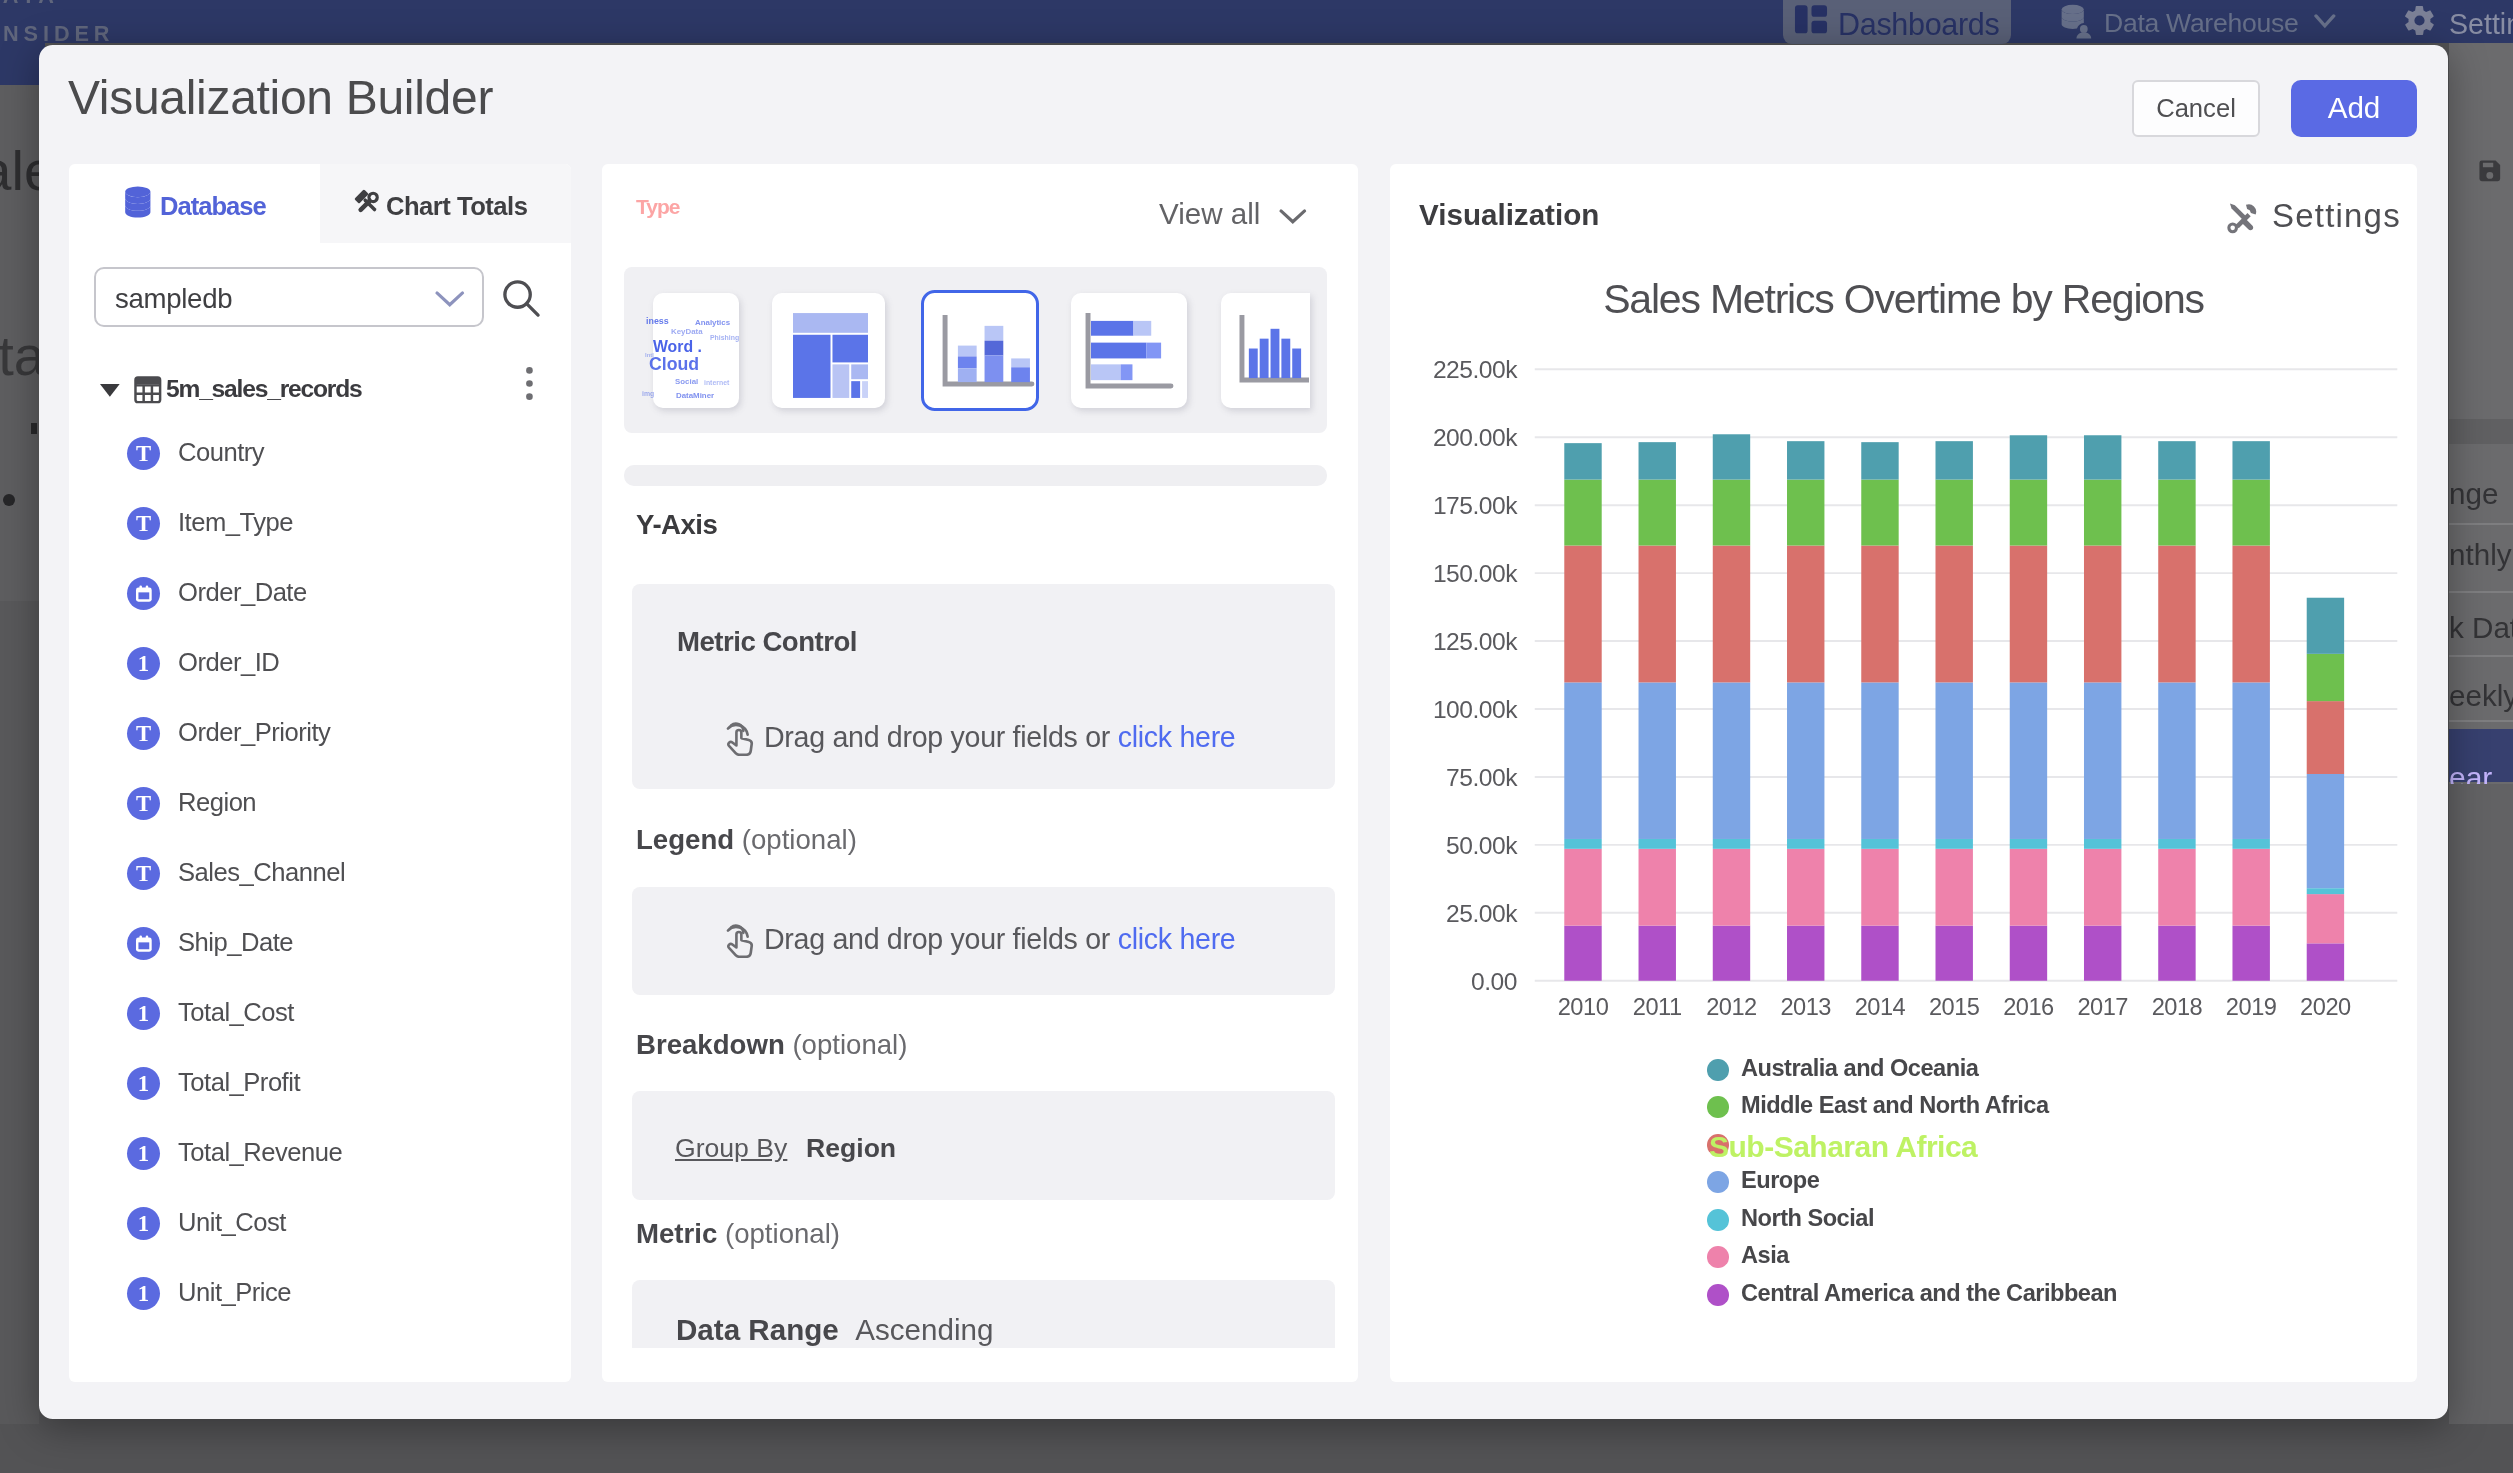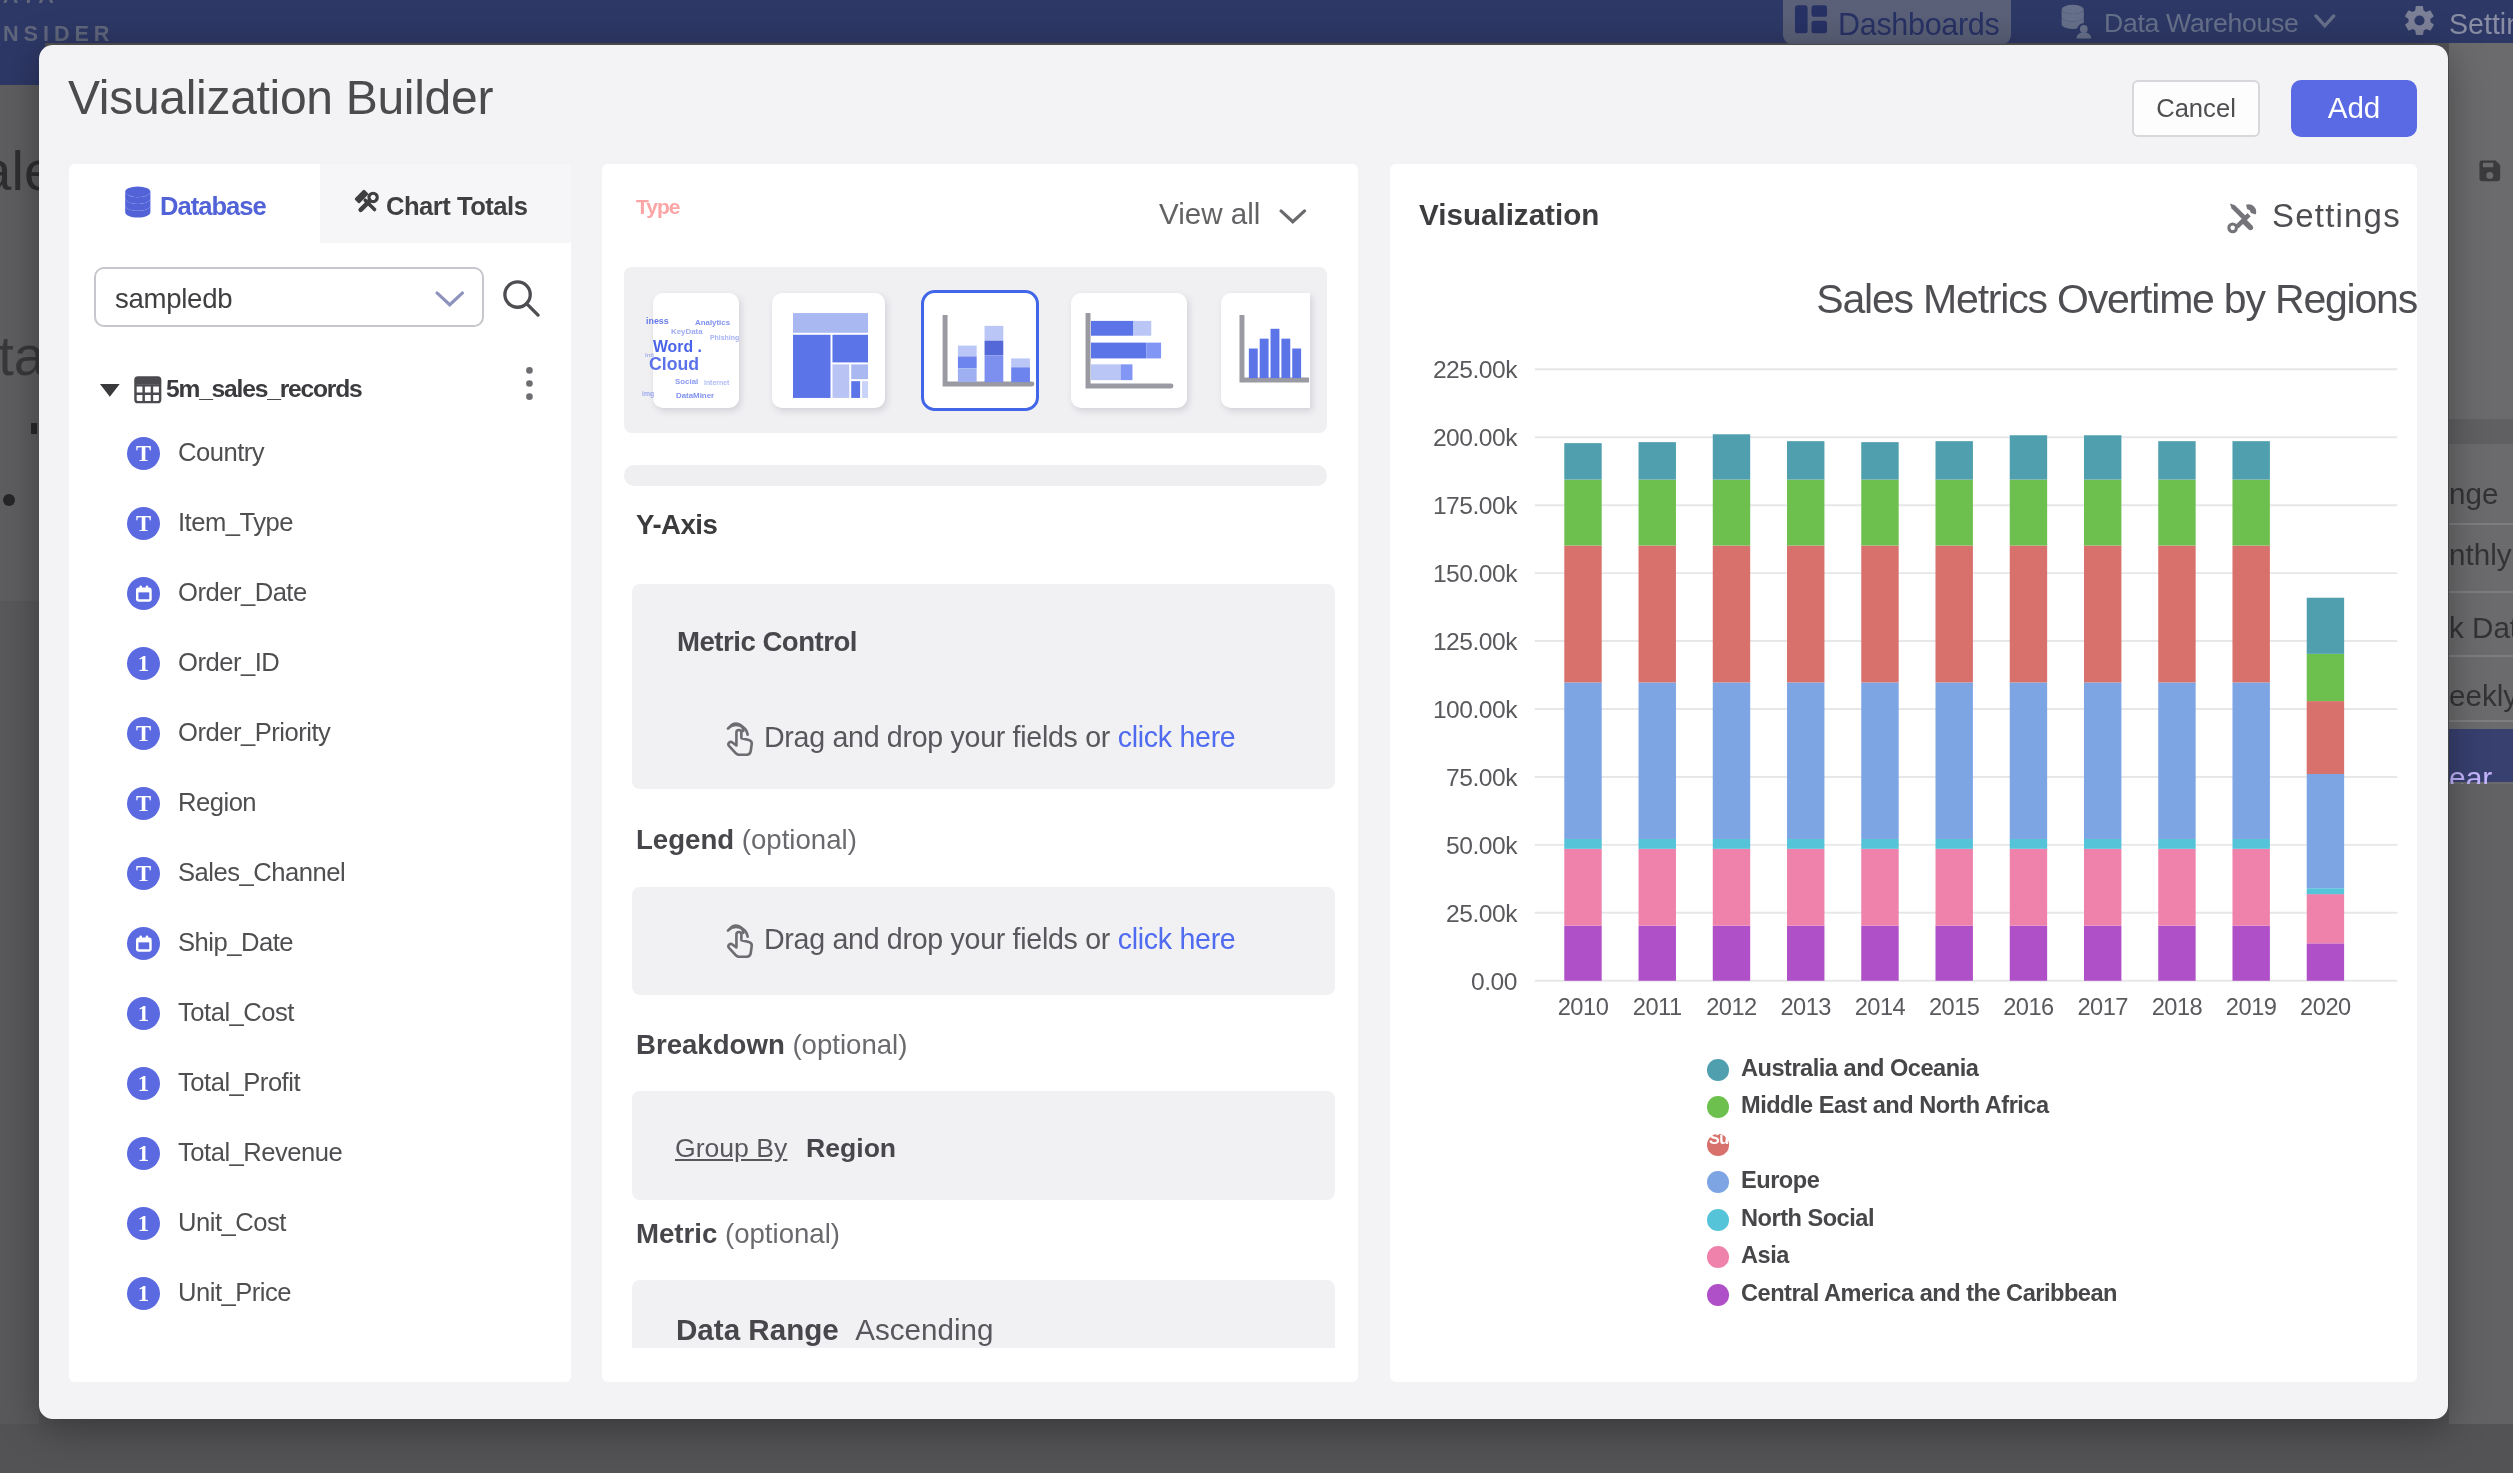--- a/index.html
+++ b/index.html
@@ -248,21 +248,21 @@
 <svg class="abs" style="left:2227px;top:201px" width="29.6" height="32.5" viewBox="0 0 24 26">
 <g fill="#74747a">
 <circle cx="4.6" cy="21.6" r="3.1" fill="none" stroke="#74747a" stroke-width="2.5"></circle>
 <path d="M6.9 19.3L16.6 9.6l2.6 2.6-9.7 9.7z"></path>
 <path d="M15.4 2.9a6 6 0 0 1 7.8 7.8l-3.8-1.2-1-2.1-2.1-1z"></path>
 <path d="M2.4 1.9l4 1.3 10.3 10.3-2.7 2.7L3.7 5.9z"></path>
 <path d="M15.3 14.4l5.2 5.2c1 1 1 2.4.1 3.3-.9.9-2.4.9-3.3-.1l-5.2-5.2z"></path>
 </g>
   </svg>
 <div class="abs" style="left:2272px;top:197px;font-size:33px;color:#4e4e52;letter-spacing:1.2px">Settings</div>
-<div class="abs" style="left:1390px;top:276px;width:1027px;text-align:right;font-size:41px;letter-spacing:-1.2px;color:#4f4f53">Sales Metrics Overtime by Regions</div>
+<div class="abs" style="left:1390px;top:276px;width:1027px;text-align:center;font-size:41px;letter-spacing:-1.2px;color:#4f4f53">Sales Metrics Overtime by Regions</div>
 <svg class="abs" style="left:1390px;top:164px" width="1027" height="1218" viewBox="0 0 1043 1236">
     <line x1="147" y1="829.0" x2="1023" y2="829.0" stroke="#e7e7ea" stroke-width="2"></line>
     <line x1="147" y1="760.0" x2="1023" y2="760.0" stroke="#e7e7ea" stroke-width="2"></line>
     <line x1="147" y1="691.0" x2="1023" y2="691.0" stroke="#e7e7ea" stroke-width="2"></line>
     <line x1="147" y1="622.0" x2="1023" y2="622.0" stroke="#e7e7ea" stroke-width="2"></line>
     <line x1="147" y1="553.0" x2="1023" y2="553.0" stroke="#e7e7ea" stroke-width="2"></line>
     <line x1="147" y1="484.0" x2="1023" y2="484.0" stroke="#e7e7ea" stroke-width="2"></line>
     <line x1="147" y1="415.0" x2="1023" y2="415.0" stroke="#e7e7ea" stroke-width="2"></line>
     <line x1="147" y1="346.0" x2="1023" y2="346.0" stroke="#e7e7ea" stroke-width="2"></line>
     <line x1="147" y1="277.0" x2="1023" y2="277.0" stroke="#e7e7ea" stroke-width="2"></line>
@@ -364,21 +364,21 @@
     <text x="723.8" y="864" font-size="24" letter-spacing="-0.5" fill="#5a5a5e" text-anchor="middle" font-family="Liberation Sans">2017</text>
     <text x="799.2" y="864" font-size="24" letter-spacing="-0.5" fill="#5a5a5e" text-anchor="middle" font-family="Liberation Sans">2018</text>
     <text x="874.6" y="864" font-size="24" letter-spacing="-0.5" fill="#5a5a5e" text-anchor="middle" font-family="Liberation Sans">2019</text>
     <text x="950.0" y="864" font-size="24" letter-spacing="-0.5" fill="#5a5a5e" text-anchor="middle" font-family="Liberation Sans">2020</text>
   </svg>
 <div class="abs" style="left:1707px;top:1059px;width:21.7px;height:21.7px;border-radius:50%;background:#4f9fae"></div>
 <div class="abs b" style="left:1741px;top:1055px;font-size:23.6px;color:#47474a;letter-spacing:-0.5px">Australia and Oceania</div>
 <div class="abs" style="left:1707px;top:1096px;width:21.7px;height:21.7px;border-radius:50%;background:#6ec04e"></div>
 <div class="abs b" style="left:1741px;top:1092px;font-size:23.6px;color:#47474a;letter-spacing:-0.5px">Middle East and North Africa</div>
 <div class="abs" style="left:1707px;top:1134px;width:21.7px;height:21.7px;border-radius:50%;background:#d8716c"></div>
-<div class="abs b" style="left:1709px;top:1130px;font-size:16px;color:#ffffff;letter-spacing:-0.5px">Sub-Saharan Africa</div>
+<div class="abs b" style="left:1709px;top:1130px;font-size:30px;color:#bef264;letter-spacing:-0.5px">Sub-Saharan Africa</div>
 <div class="abs" style="left:1707px;top:1171px;width:21.7px;height:21.7px;border-radius:50%;background:#7da5e4"></div>
 <div class="abs b" style="left:1741px;top:1167px;font-size:23.6px;color:#47474a;letter-spacing:-0.5px">Europe</div>
 <div class="abs" style="left:1707px;top:1209px;width:21.7px;height:21.7px;border-radius:50%;background:#55c3d8"></div>
 <div class="abs b" style="left:1741px;top:1205px;font-size:23.6px;color:#47474a;letter-spacing:-0.5px">North Social</div>
 <div class="abs" style="left:1707px;top:1246px;width:21.7px;height:21.7px;border-radius:50%;background:#ee82ab"></div>
 <div class="abs b" style="left:1741px;top:1242px;font-size:23.6px;color:#47474a;letter-spacing:-0.5px">Asia</div>
 <div class="abs" style="left:1707px;top:1284px;width:21.7px;height:21.7px;border-radius:50%;background:#af50c8"></div>
 <div class="abs b" style="left:1741px;top:1280px;font-size:23.6px;color:#47474a;letter-spacing:-0.5px">Central America and the Caribbean</div>
 
 </body></html>

